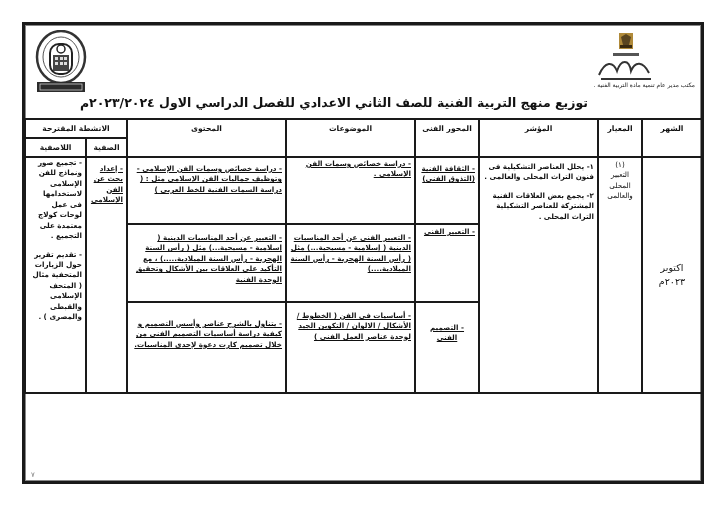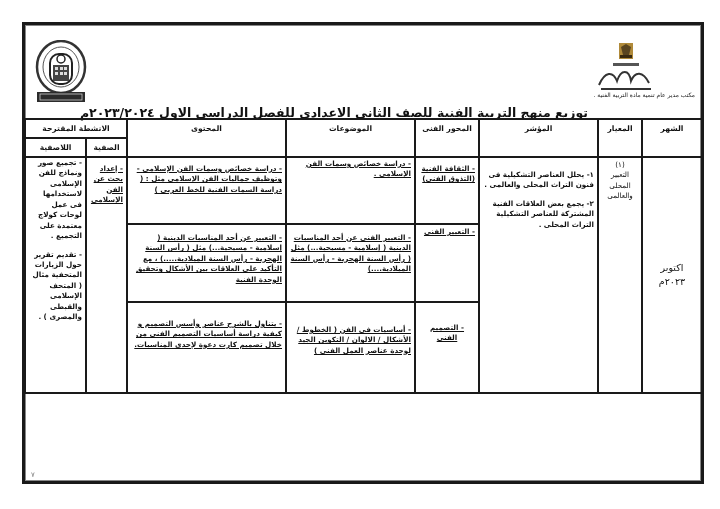--- a/index.html
+++ b/index.html
@@ -1,18 +1,18 @@
 <!DOCTYPE html>
 <html><head>
 <meta charset="utf-8">
 <style>
   html, body { margin: 0; padding: 0; background: #ffffff; }
   body { width: 720px; height: 509px; position: relative; overflow: hidden; font-family: "DejaVu Sans", sans-serif; color: #111; }
   .frame { position: absolute; left: 22px; top: 22px; width: 682px; height: 462px; border: 3px solid #1a1a1a; box-sizing: border-box; box-shadow: inset 0 0 0 1px #888; }
-  .header-area { position: absolute; left: 25px; top: 35px; width: 676px; height: 92px; }
+  .header-area { position: absolute; left: 25px; top: 25px; width: 676px; height: 92px; }
   .logo-left { position: absolute; left: 8px; top: 5px; width: 56px; height: 66px; }
   .logo-right { position: absolute; right: 40px; top: 6px; width: 70px; height: 58px; }
   .office-line { position: absolute; right: 6px; top: 56px; font-size: 6px; direction: rtl; color: #222; white-space: nowrap; }
   .page-title { position: absolute; right: 113px; top: 70px; font-size: 12.5px; font-weight: bold; direction: rtl; white-space: nowrap; font-family: "DejaVu Sans", sans-serif; letter-spacing: -0.2px; }
   table.plan { position: absolute; left: 24px; top: 118px; width: 677px; border-collapse: collapse; direction: rtl; table-layout: fixed; }
   table.plan td, table.plan th { border: 2px solid #1a1a1a; vertical-align: top; padding: 2px 3px; font-size: 7.2px; line-height: 1.45; font-weight: normal; }
   table.plan th { font-weight: bold; font-size: 7.6px; padding: 3px 2px; }
   .cell-text { display: block; text-align: right; }
   .center { text-align: center; }
   .month-cell { vertical-align: middle !important; text-align: center; font-weight: bold; font-size: 9.5px !important; }
@@ -89,21 +89,21 @@
       <td rowspan="3" class="month-cell">
         <span class="cell-text center">اكتوبر</span>
         <span class="cell-text center">٢٠٢٣م</span>
       </td>
       <td rowspan="3" class="std-cell">
         <span class="cell-text center">(١)</span>
         <span class="cell-text center">التعبير</span>
         <span class="cell-text center">المحلى</span>
         <span class="cell-text center">والعالمى</span>
       </td>
-      <td rowspan="3" style="padding-top:12px">
+      <td rowspan="3" style="padding-top:4px">
         <span class="cell-text para">١- يحلل العناصر التشكيلية فى فنون التراث المحلى والعالمى .</span>
         <span class="cell-text para">٢- يجمع بعض العلاقات الفنية المشتركة للعناصر التشكيلية التراث المحلى .</span>
       </td>
       <td style="padding-top:6px">
           <span class="cell-text bold">- الثقافة الفنية (التذوق الفنى)</span>
         </td>
       <td style="padding-top:1px">
           <span class="cell-text bold">- دراسة خصائص وسمات الفن الإسلامى .</span>
         </td>
       <td style="padding-top:6px">
@@ -125,21 +125,21 @@
           <span class="cell-text bold">- التعبير الفنى عن أحد المناسبات الدينية ( إسلامية - مسيحية...) مثل ( رأس السنة الهجرية - رأس السنة الميلادية....)</span>
         </td>
       <td style="padding-top:8px">
           <span class="cell-text bold">- التعبير عن أحد المناسبات الدينية ( إسلامية - مسيحية...) مثل ( رأس السنة الهجرية - رأس السنة الميلادية.....) ، مع التأكيد على العلاقات بين الأشكال وتحقيق الوحدة الفنية</span>
         </td>
     </tr>
     <tr style="height:91px">
       <td style="padding-top:20px">
           <span class="cell-text bold center">- التصميم الفنى</span>
         </td>
-      <td style="padding-top:22px">
+      <td style="padding-top:8px">
           <span class="cell-text bold">- أساسيات فى الفن ( الخطوط / الأشكال / الالوان / التكوين الجيد لوحدة عناصر العمل الفنى )</span>
         </td>
       <td style="padding-top:16px">
           <span class="cell-text bold">- يتناول بالشرح عناصر وأسس التصميم و كيفية دراسة أساسيات التصميم الفنى من خلال تصميم كارت دعوة لإحدى المناسبات.</span>
         </td>
     </tr>
   </tbody>
 </table>
 
 <div class="page-num">٧</div>

